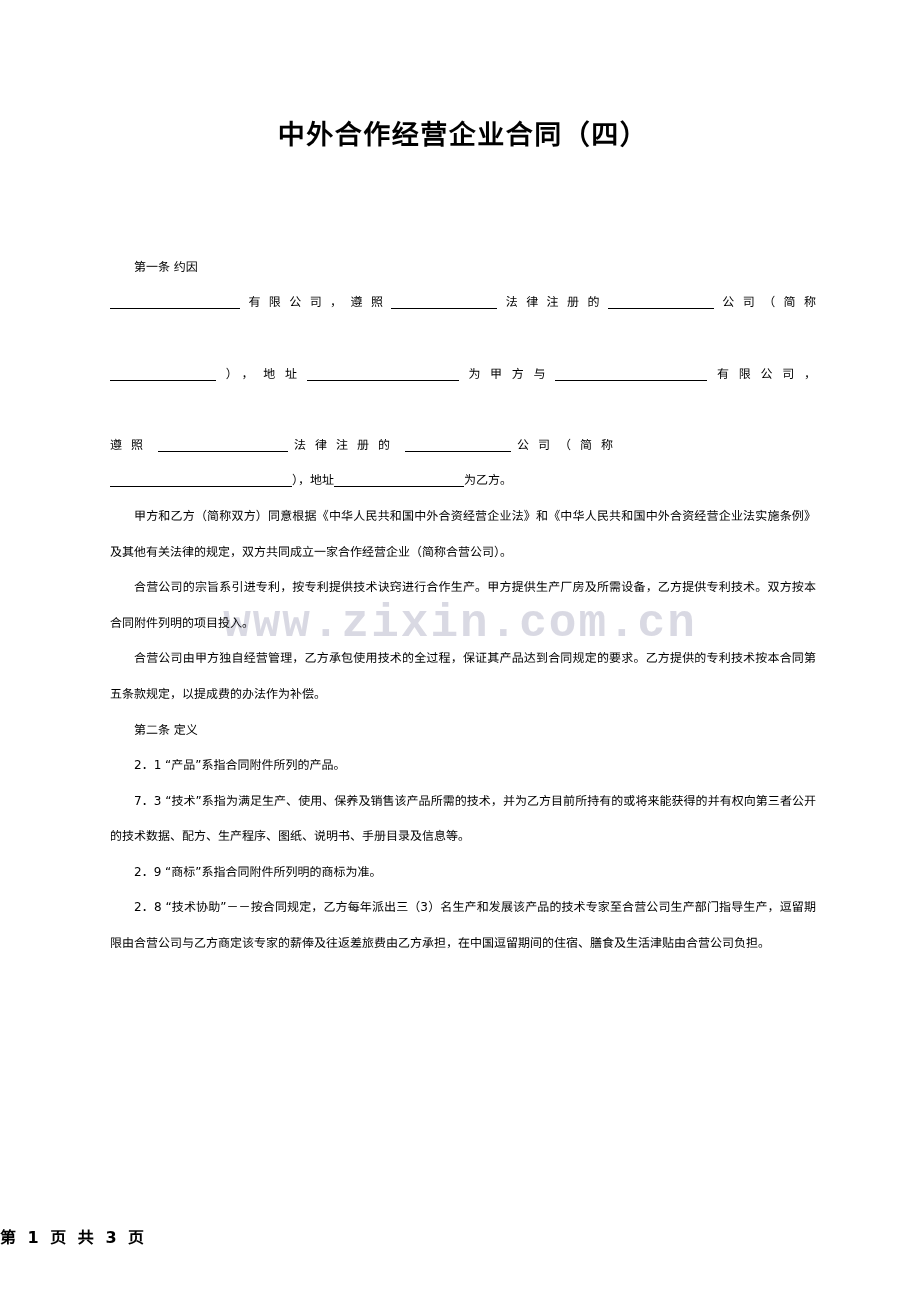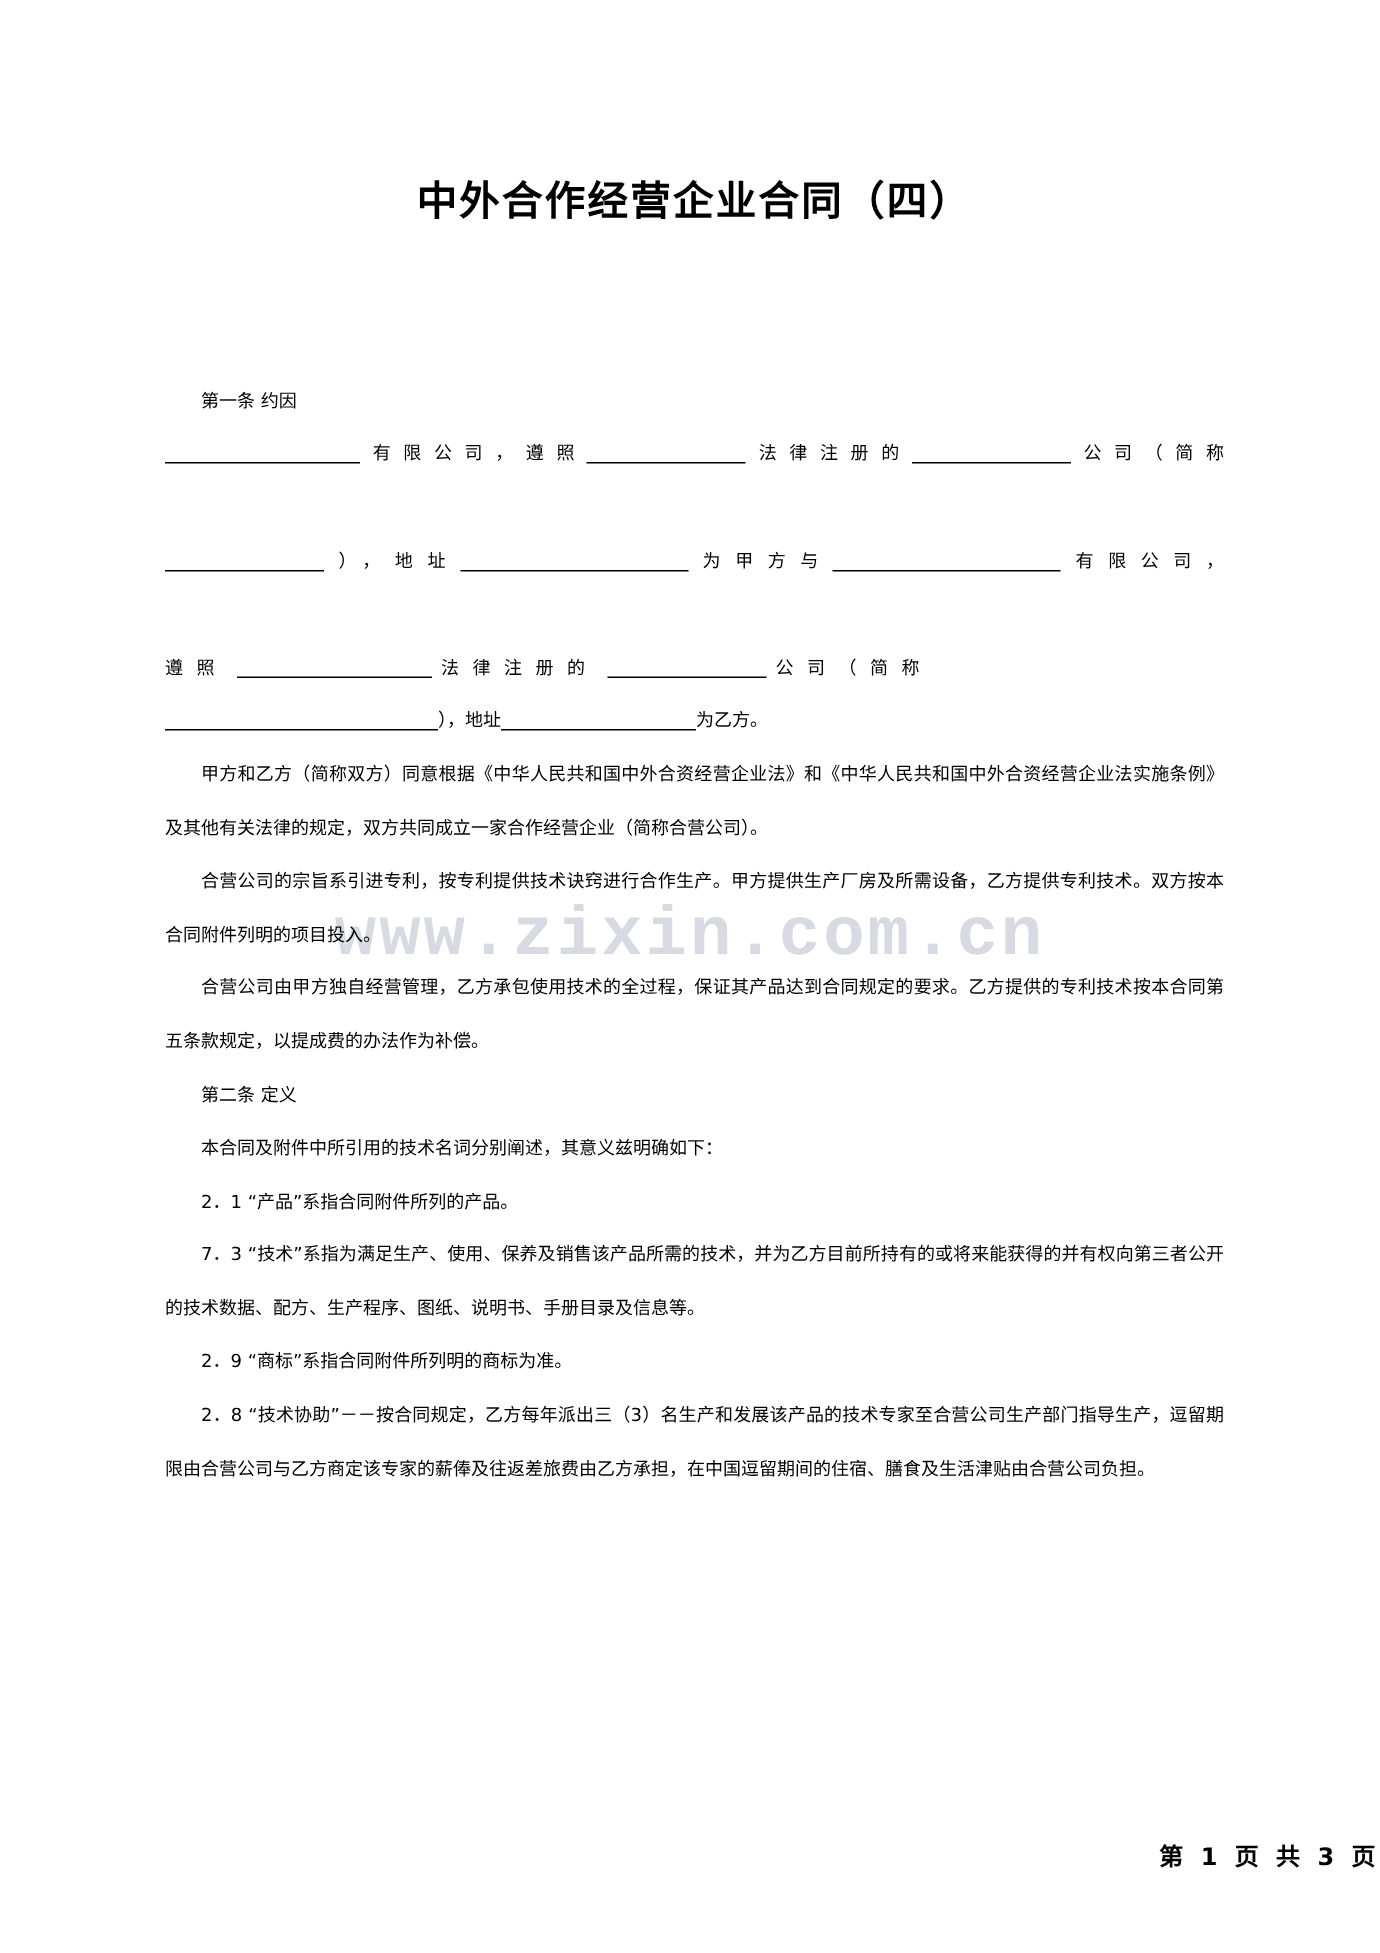--- a/index.html
+++ b/index.html
@@ -101,21 +101,21 @@
   .f-lg  { width: 130px; }
   .f-xl  { width: 152px; }
   .f-xxl { width: 182px; }
 
   
   .footer {
     position: absolute;
     left: 0;
     bottom: 54px;
     width: 920px;
-    text-align: right;
+    text-align: left;
     font-size: 16px;
     font-weight: 700;
     letter-spacing: 3px;
     font-family: "DejaVu Sans", "Liberation Sans", sans-serif;
     z-index: 3;
   }
 </style>
 </head>
 <body>
 
@@ -140,21 +140,20 @@
       <p class="para noindent"><span class="fill f-xxl"></span><span>），地址</span><span class="fill f-lg"></span><span>为乙方。</span></p>
 
       <p class="para">甲方和乙方（简称双方）同意根据《中华人民共和国中外合资经营企业法》和《中华人民共和国中外合资经营企业法实施条例》及其他有关法律的规定，双方共同成立一家合作经营企业（简称合营公司）。</p>
 
       <p class="para">合营公司的宗旨系引进专利，按专利提供技术诀窍进行合作生产。甲方提供生产厂房及所需设备，乙方提供专利技术。双方按本合同附件列明的项目投入。</p>
 
       <p class="para">合营公司由甲方独自经营管理，乙方承包使用技术的全过程，保证其产品达到合同规定的要求。乙方提供的专利技术按本合同第五条款规定，以提成费的办法作为补偿。</p>
 
       <p class="para">第二条 定义</p>
 
-      <p class="para">本合同及附件中所引用的技术名词分别阐述，其意义兹明确如下：</p>
 
       <p class="para">2．1 “产品”系指合同附件所列的产品。</p>
 
 
       <p class="para">7．3 “技术”系指为满足生产、使用、保养及销售该产品所需的技术，并为乙方目前所持有的或将来能获得的并有权向第三者公开的技术数据、配方、生产程序、图纸、说明书、手册目录及信息等。</p>
 
       <p class="para">2．9 “商标”系指合同附件所列明的商标为准。</p>
 
       <p class="para">2．8 “技术协助”－－按合同规定，乙方每年派出三（3）名生产和发展该产品的技术专家至合营公司生产部门指导生产，逗留期限由合营公司与乙方商定该专家的薪俸及往返差旅费由乙方承担，在中国逗留期间的住宿、膳食及生活津贴由合营公司负担。</p>
 

